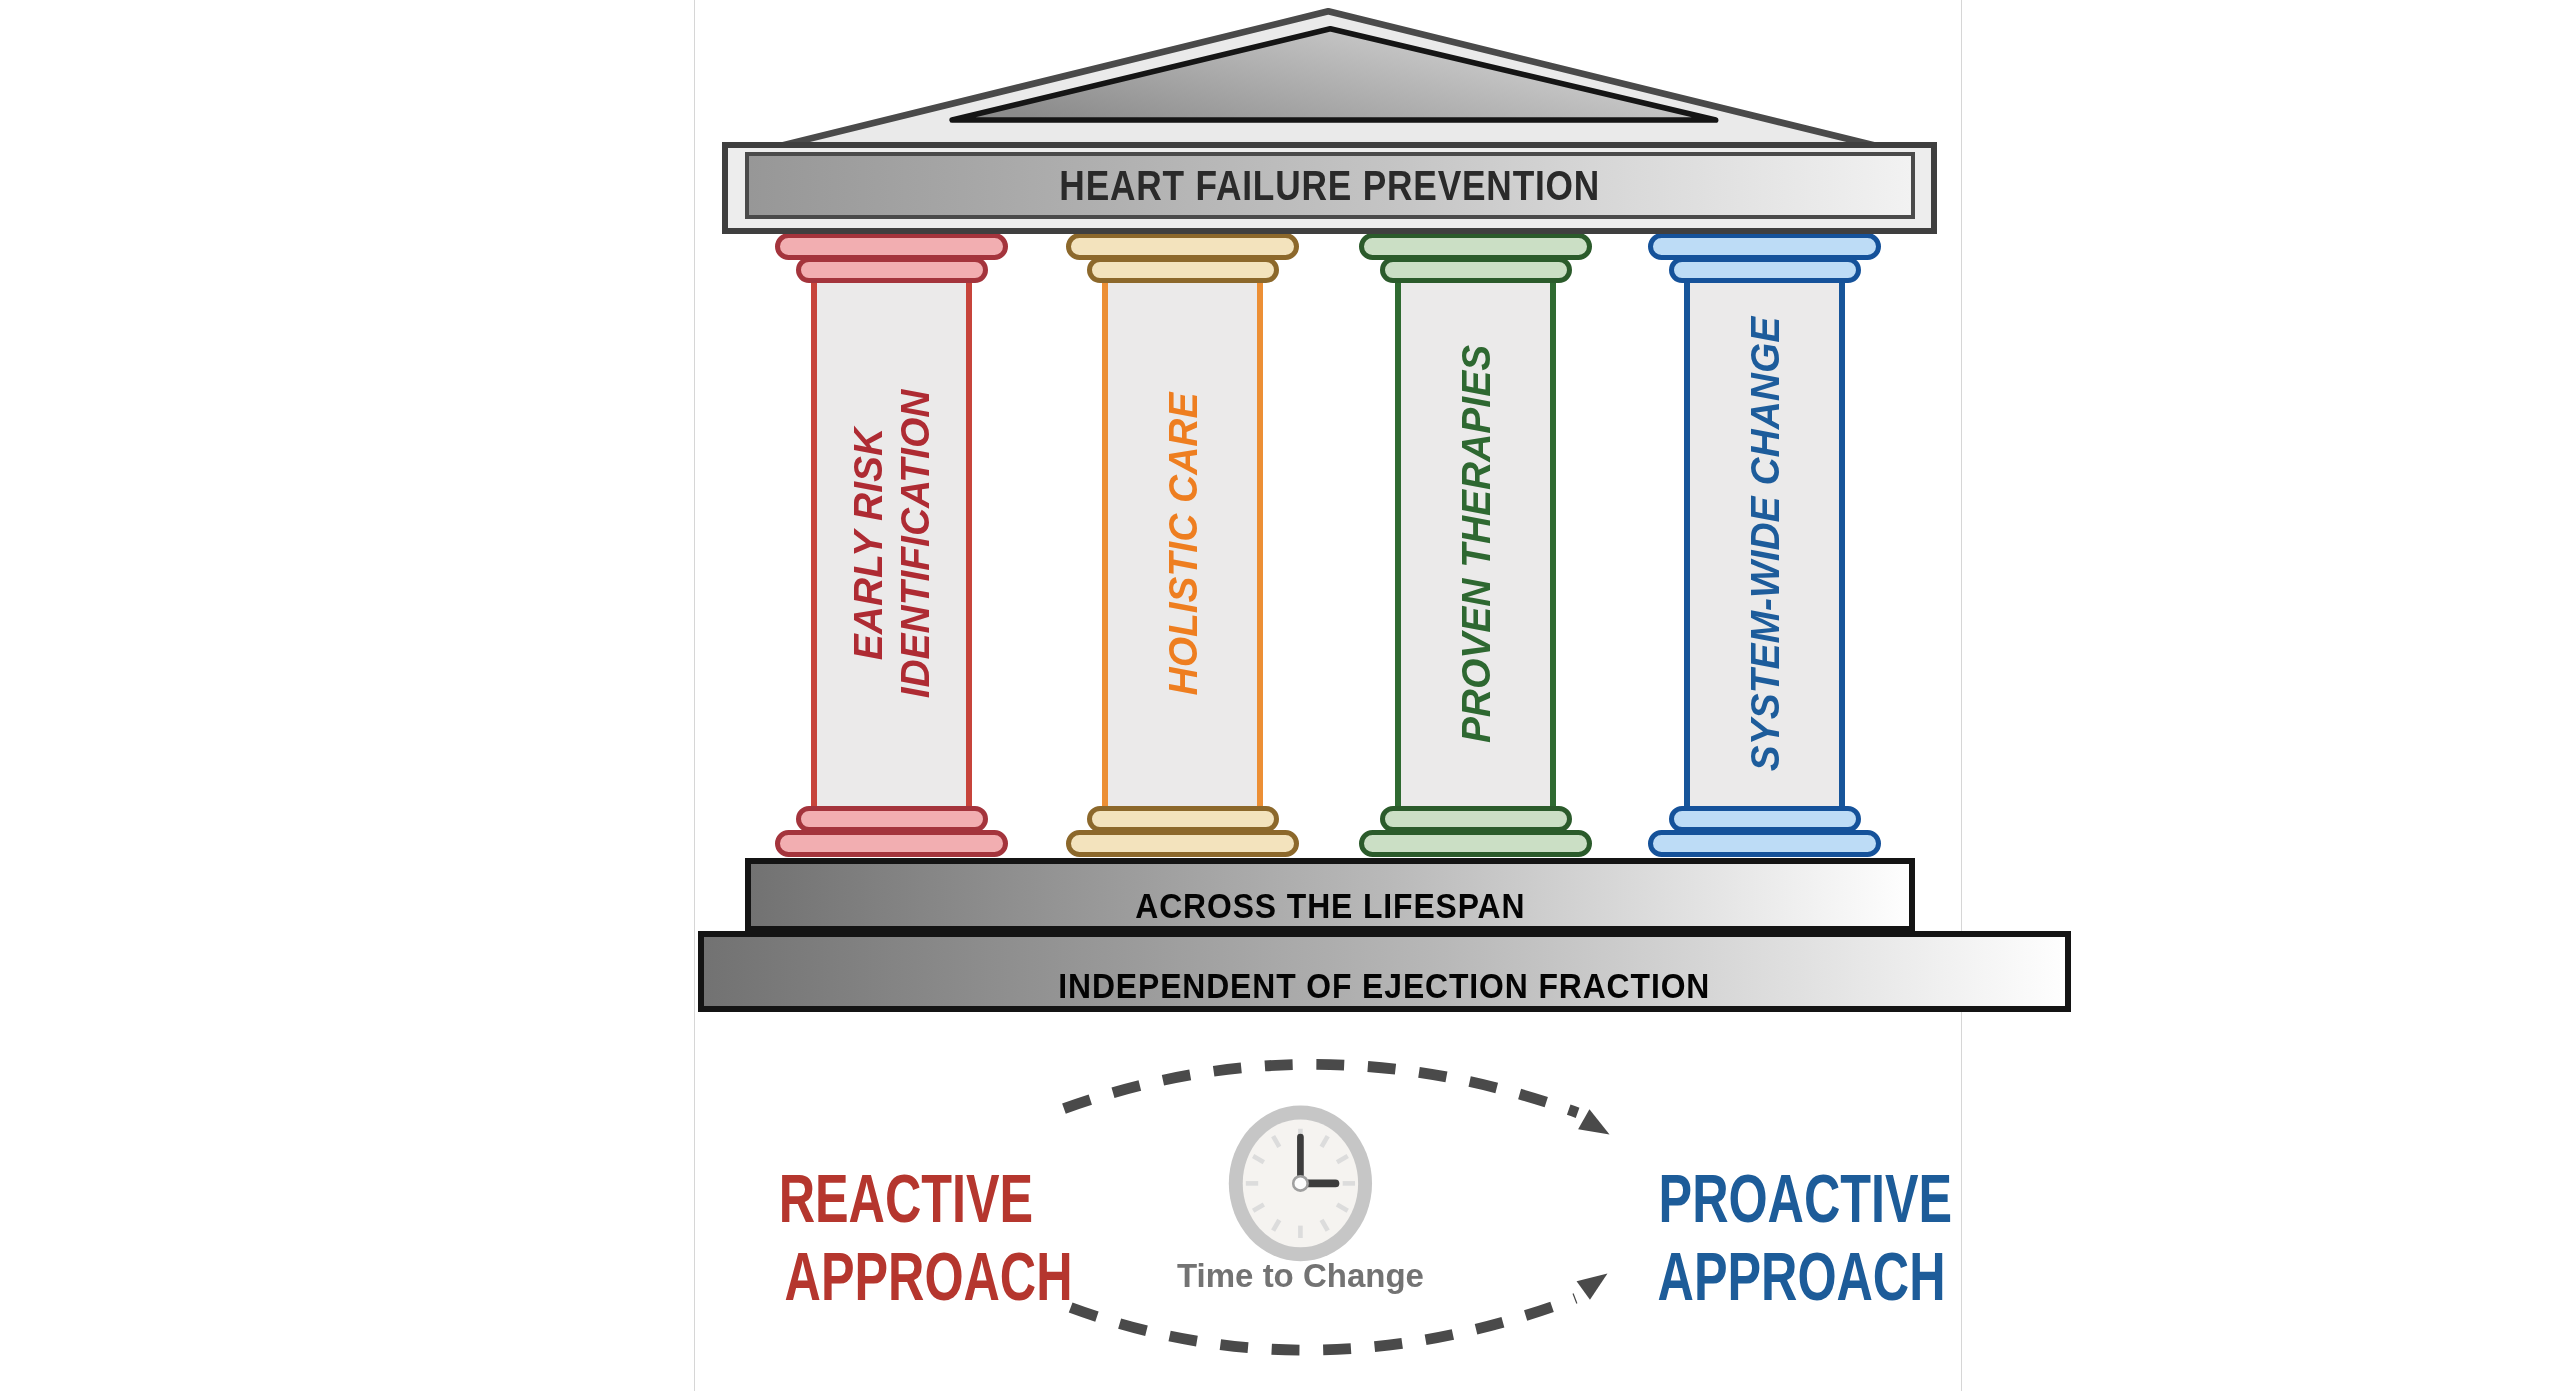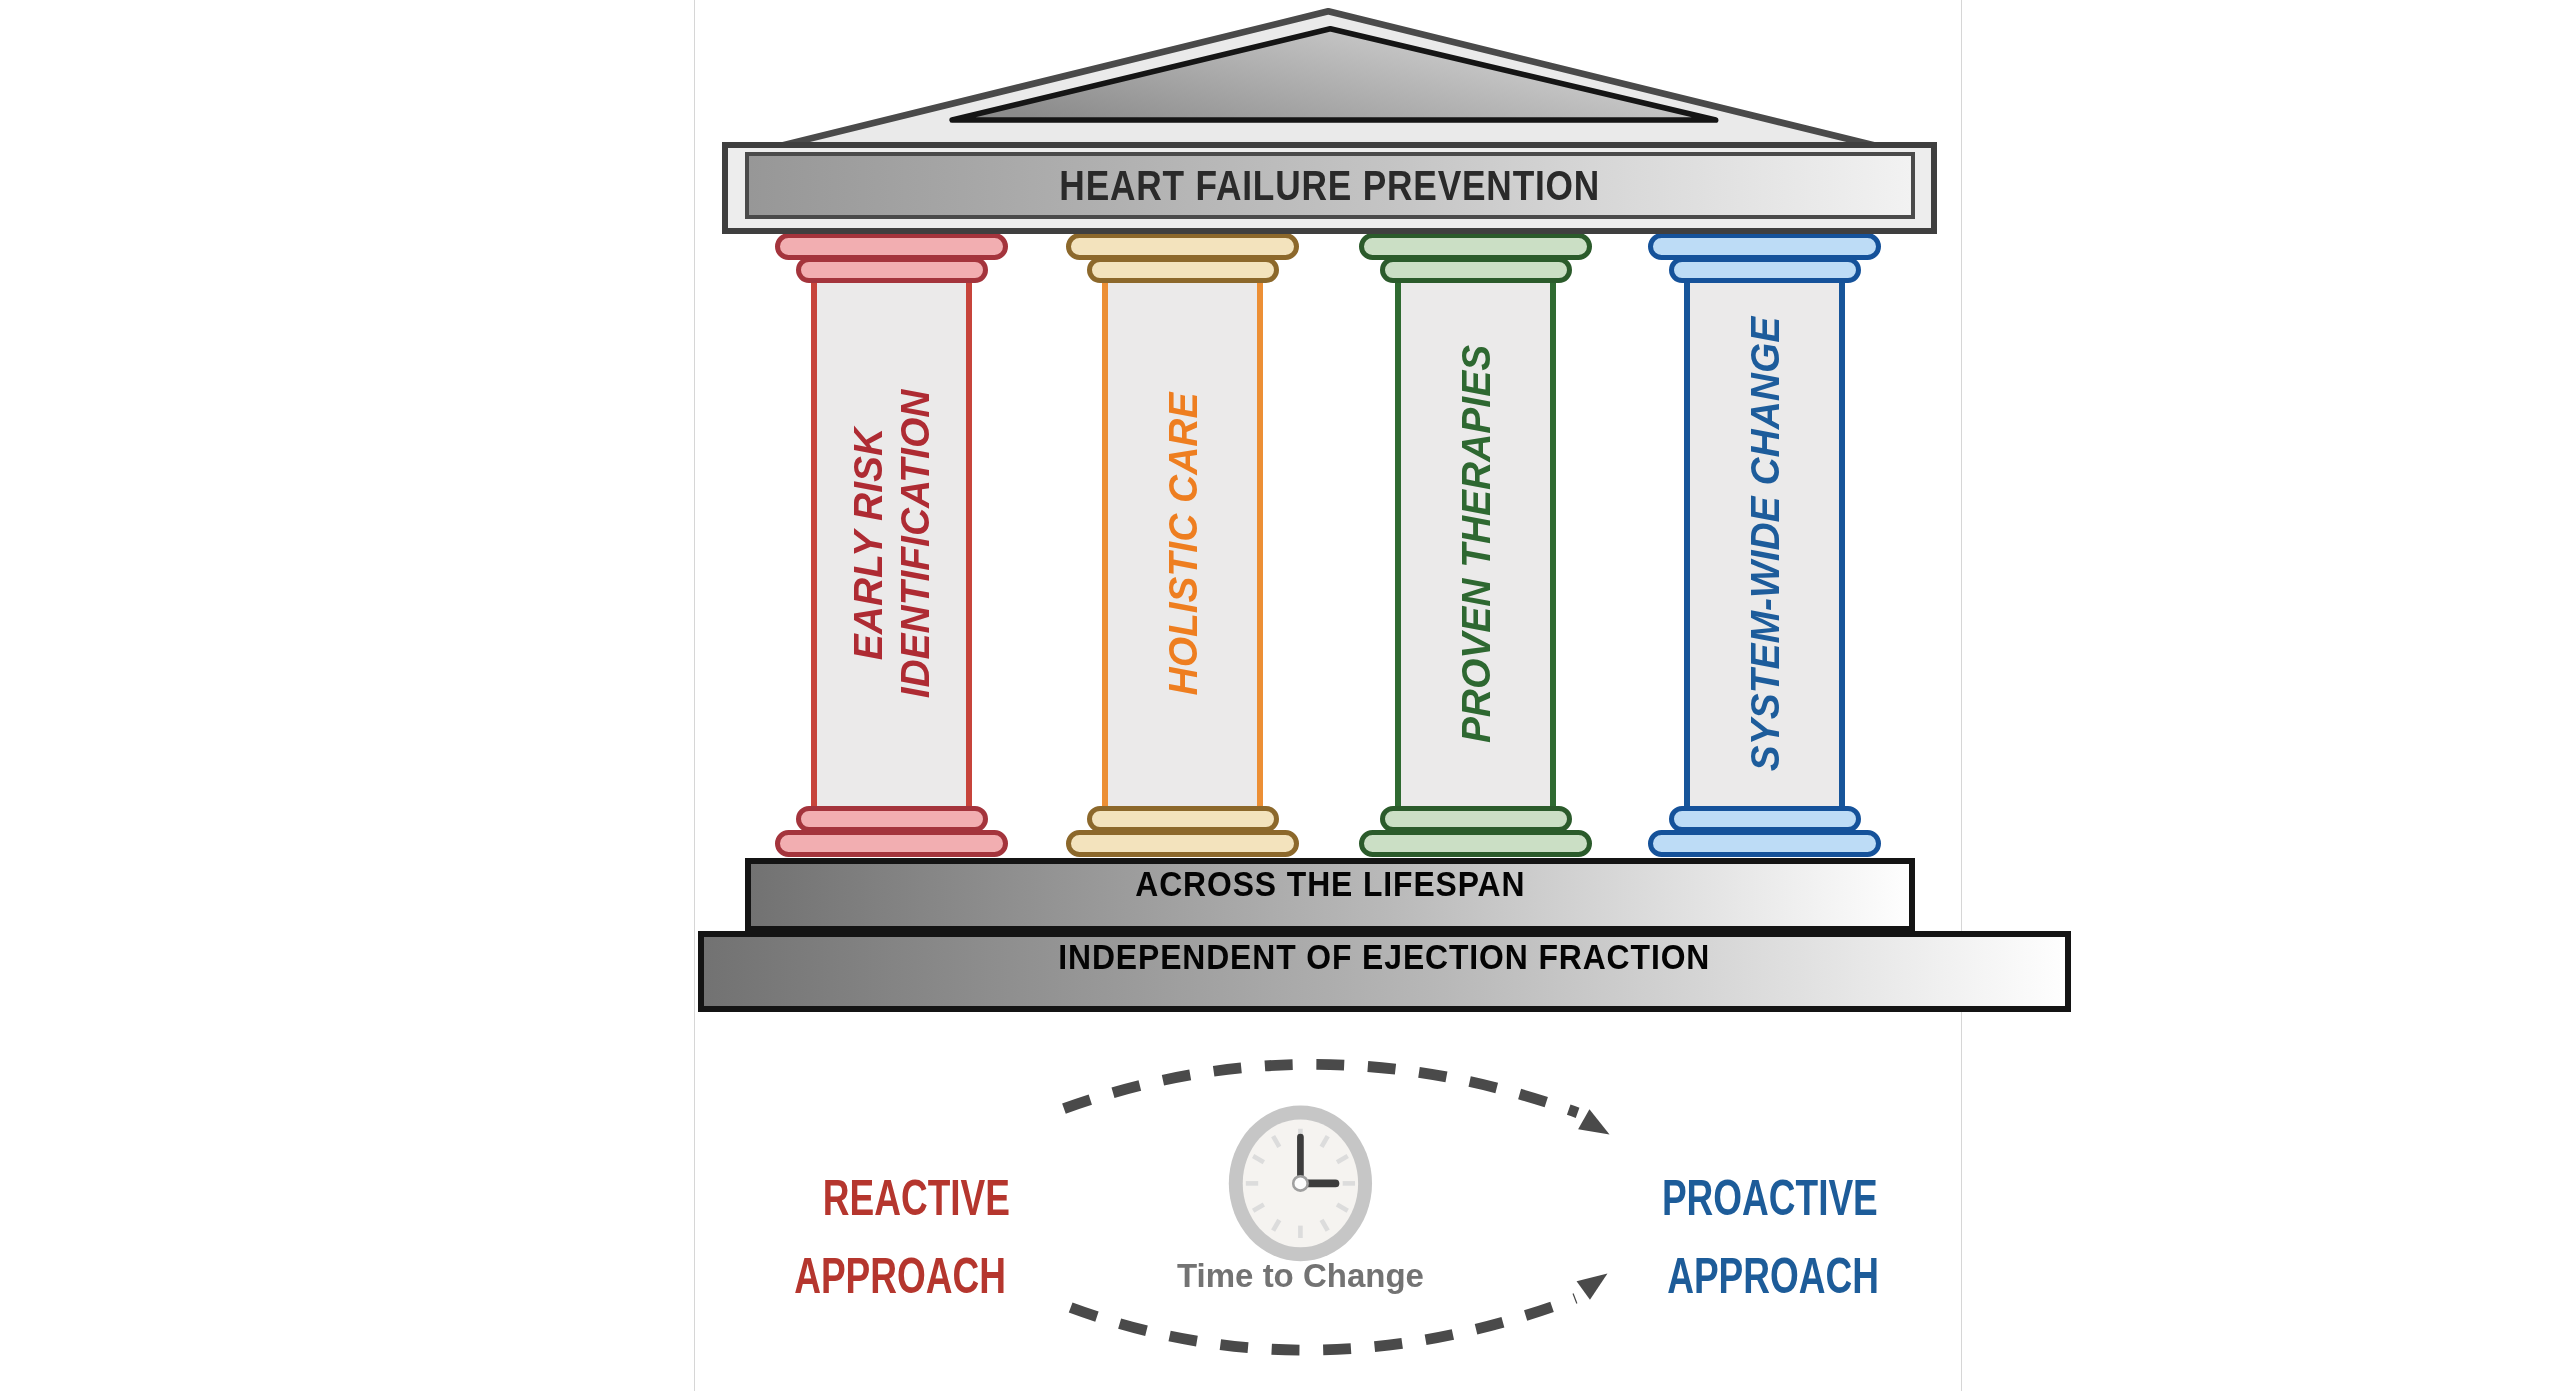--- a/index.html
+++ b/index.html
@@ -59,33 +59,33 @@
   .pillar--green .pillar-label{color:#2e6831;}
   .pillar--blue .cap{background:#bddcf6;border-color:#15529a;}
   .pillar--blue .shaft{border-color:#17559a;}
   .pillar--blue .pillar-label{color:#1d5c9b;}
   .p1{left:775px;} .p2{left:1066px;} .p3{left:1359px;} .p4{left:1648px;}
 
   
   .step{
     position:absolute;box-sizing:border-box;border:6.2px solid #141414;z-index:2;
     background:linear-gradient(90deg,#727272 0%,#b9b9b9 55%,#fefefe 100%);
-    display:flex;align-items:flex-start;justify-content:center;
+    display:flex;align-items:flex-end;justify-content:center;
   }
   .step-1{left:745px;top:858px;width:1170px;height:74px;}
   .step-2{left:698px;top:931px;width:1373px;height:81px;}
   .step-label{
     font-size:35px;font-weight:bold;color:#040404;letter-spacing:1px;
     display:inline-block;transform:scaleX(0.91);transform-origin:center;white-space:nowrap;
   }
 
   
   .approach{
-    position:absolute;top:1159px;width:309px;z-index:2;text-align:right;
-    font-weight:bold;font-size:50px;line-height:78px;white-space:nowrap;
+    position:absolute;top:1159px;width:309px;z-index:2;text-align:left;
+    font-weight:bold;font-size:68px;line-height:78px;white-space:nowrap;
   }
   .approach span{display:inline-block;transform:scaleX(0.74);transform-origin:center;}
   .approach--reactive{left:734px;color:#b5362e;}
   .approach--proactive{left:1607px;color:#1d5c99;}
   .clock-caption{
     position:absolute;left:1146px;top:1257px;width:309px;z-index:2;text-align:center;
     font-weight:bold;font-size:33px;line-height:37px;color:#737373;white-space:nowrap;
   }
 </style>
 </head>

